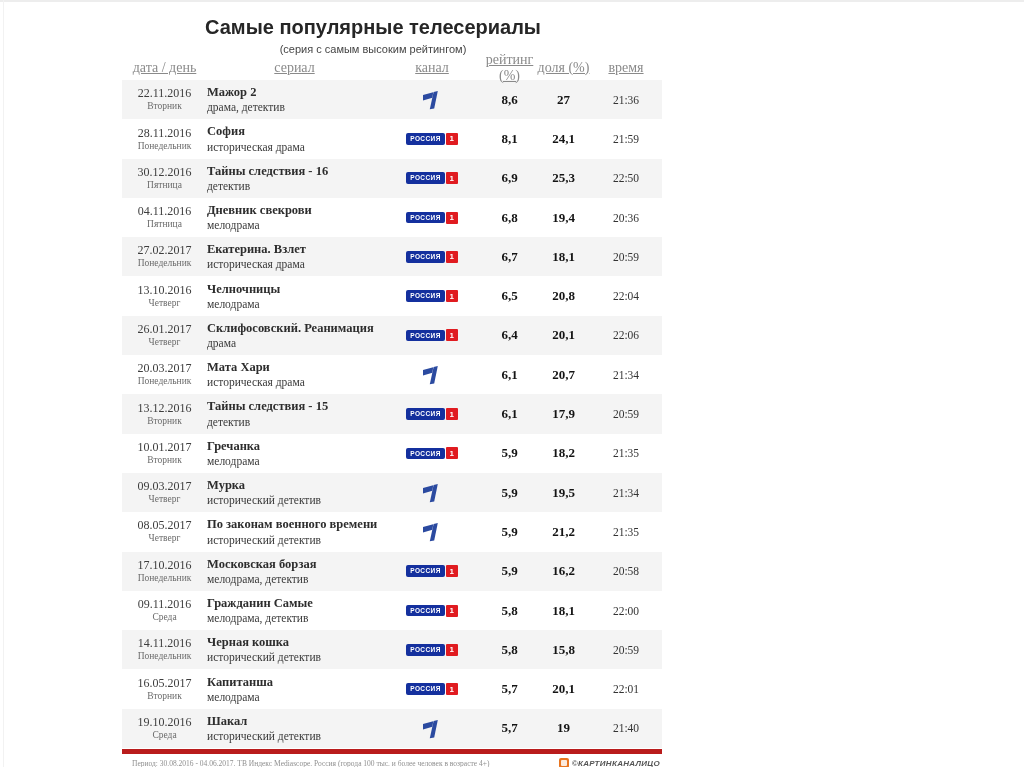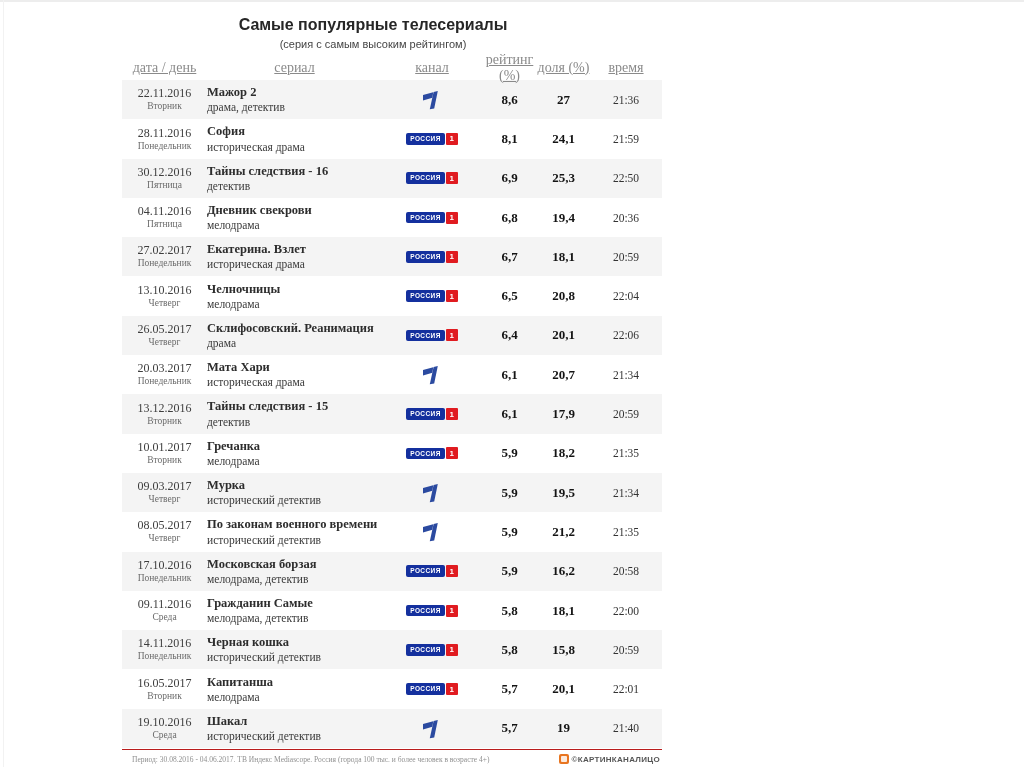--- a/index.html
+++ b/index.html
@@ -5,21 +5,21 @@
   * { margin:0; padding:0; box-sizing:border-box; }
   html,body { width:1024px; height:767px; background:#ffffff; overflow:hidden;
               font-family:"Liberation Serif", serif; }
   body { position:relative; }
 
   
   .frame-top  { position:absolute; top:0; left:0; width:1024px; height:2px; background:#ededed; }
   .frame-left { position:absolute; top:0; left:3px; width:1px; height:767px; background:#f2f2f2; }
 
   .title-wrap { position:absolute; left:103px; top:16px; width:540px; text-align:center; }
-  .page-title { font-family:"Liberation Sans", sans-serif; font-weight:bold; font-size:16px; color:#262626; }
+  .page-title { font-family:"Liberation Sans", sans-serif; font-weight:bold; font-size:20px; color:#262626; }
   .page-subtitle { font-family:"Liberation Sans", sans-serif; font-size:11px; color:#454545; margin-top:4px; }
 
   .table { position:absolute; left:122px; top:57px; width:540px; }
 
   .thead { display:flex; height:21px; align-items:center; color:#8a8a8a; font-size:14px;text-decoration:underline; }
   .thead .cell { text-align:center; }
   .tbody { margin-top:2px; }
 
   .row { display:flex; height:39.3px; align-items:center; }
   .row:nth-child(odd) { background:#f4f4f4; }
@@ -44,28 +44,28 @@
 
   
   .logo-rus1 { display:inline-flex; align-items:center; gap:1px; }
   .rus-blue { background:#14309e; color:#fff; font-family:"Liberation Sans",sans-serif;
               font-weight:bold; font-size:6.5px; line-height:1; letter-spacing:.4px;
               padding:3px 4px 2px 4px; border-radius:2px; }
   .rus-red  { background:#e01b20; color:#fff; font-family:"Liberation Sans",sans-serif;
               font-weight:bold; font-size:8px; width:12px; height:12px; border-radius:1px;
               display:flex; align-items:center; justify-content:center; }
 
-  .tfoot { border-top:1px solid #b91c1c; margin-top:1px; padding-top:4px;
+  .tfoot { border-top:5px solid #b91c1c; margin-top:1px; padding-top:4px;
            display:flex; justify-content:space-between; align-items:center; }
   .foot-note { font-size:7.5px; color:#8f8f8f; padding-left:10px; white-space:nowrap; }
   .foot-credit { display:flex; align-items:center; gap:3px; padding-right:2px; }
   .credit-icon { width:10px; height:10px; background:#e87520; border-radius:2px; position:relative; }
   .credit-icon::after { content:""; position:absolute; left:2px; top:2px; width:6px; height:6px;
                         background:#fff; border-radius:1px; opacity:.85; }
-  .credit-text { font-family:"Liberation Sans",sans-serif; font-weight:bold; font-size:8px; color:#555; letter-spacing:.3px; }
+  .credit-text { font-family:"Liberation Sans",sans-serif; font-weight:bold; font-size:8px; color:#555; letter-spacing:.3px;font-style:italic; }
 </style>
 </head>
 <body>
 
 <div class="frame-top"></div>
 <div class="frame-left"></div>
 
 <div class="title-wrap">
   <div class="page-title">Самые популярные телесериалы</div>
   <div class="page-subtitle">(серия с самым высоким рейтингом)</div>
@@ -205,21 +205,21 @@
         <span class="rus-red">1</span>
       </span>
     </div>
     <div class="cell c4 num">6,5</div>
     <div class="cell c5 num">20,8</div>
     <div class="cell c6 time">22:04</div>
   </div>
 
   <div class="row">
     <div class="cell c1">
-      <div class="date">26.05.2017</div>
+      <div class="date">26.01.2017</div>
       <div class="day">Четверг</div>
     </div>
     <div class="cell c2">
       <div class="series-title">Склифосовский. Реанимация</div>
       <div class="series-genre">драма</div>
     </div>
     <div class="cell c3">
 
       <span class="logo-rus1">
         <span class="rus-blue">РОССИЯ</span>

